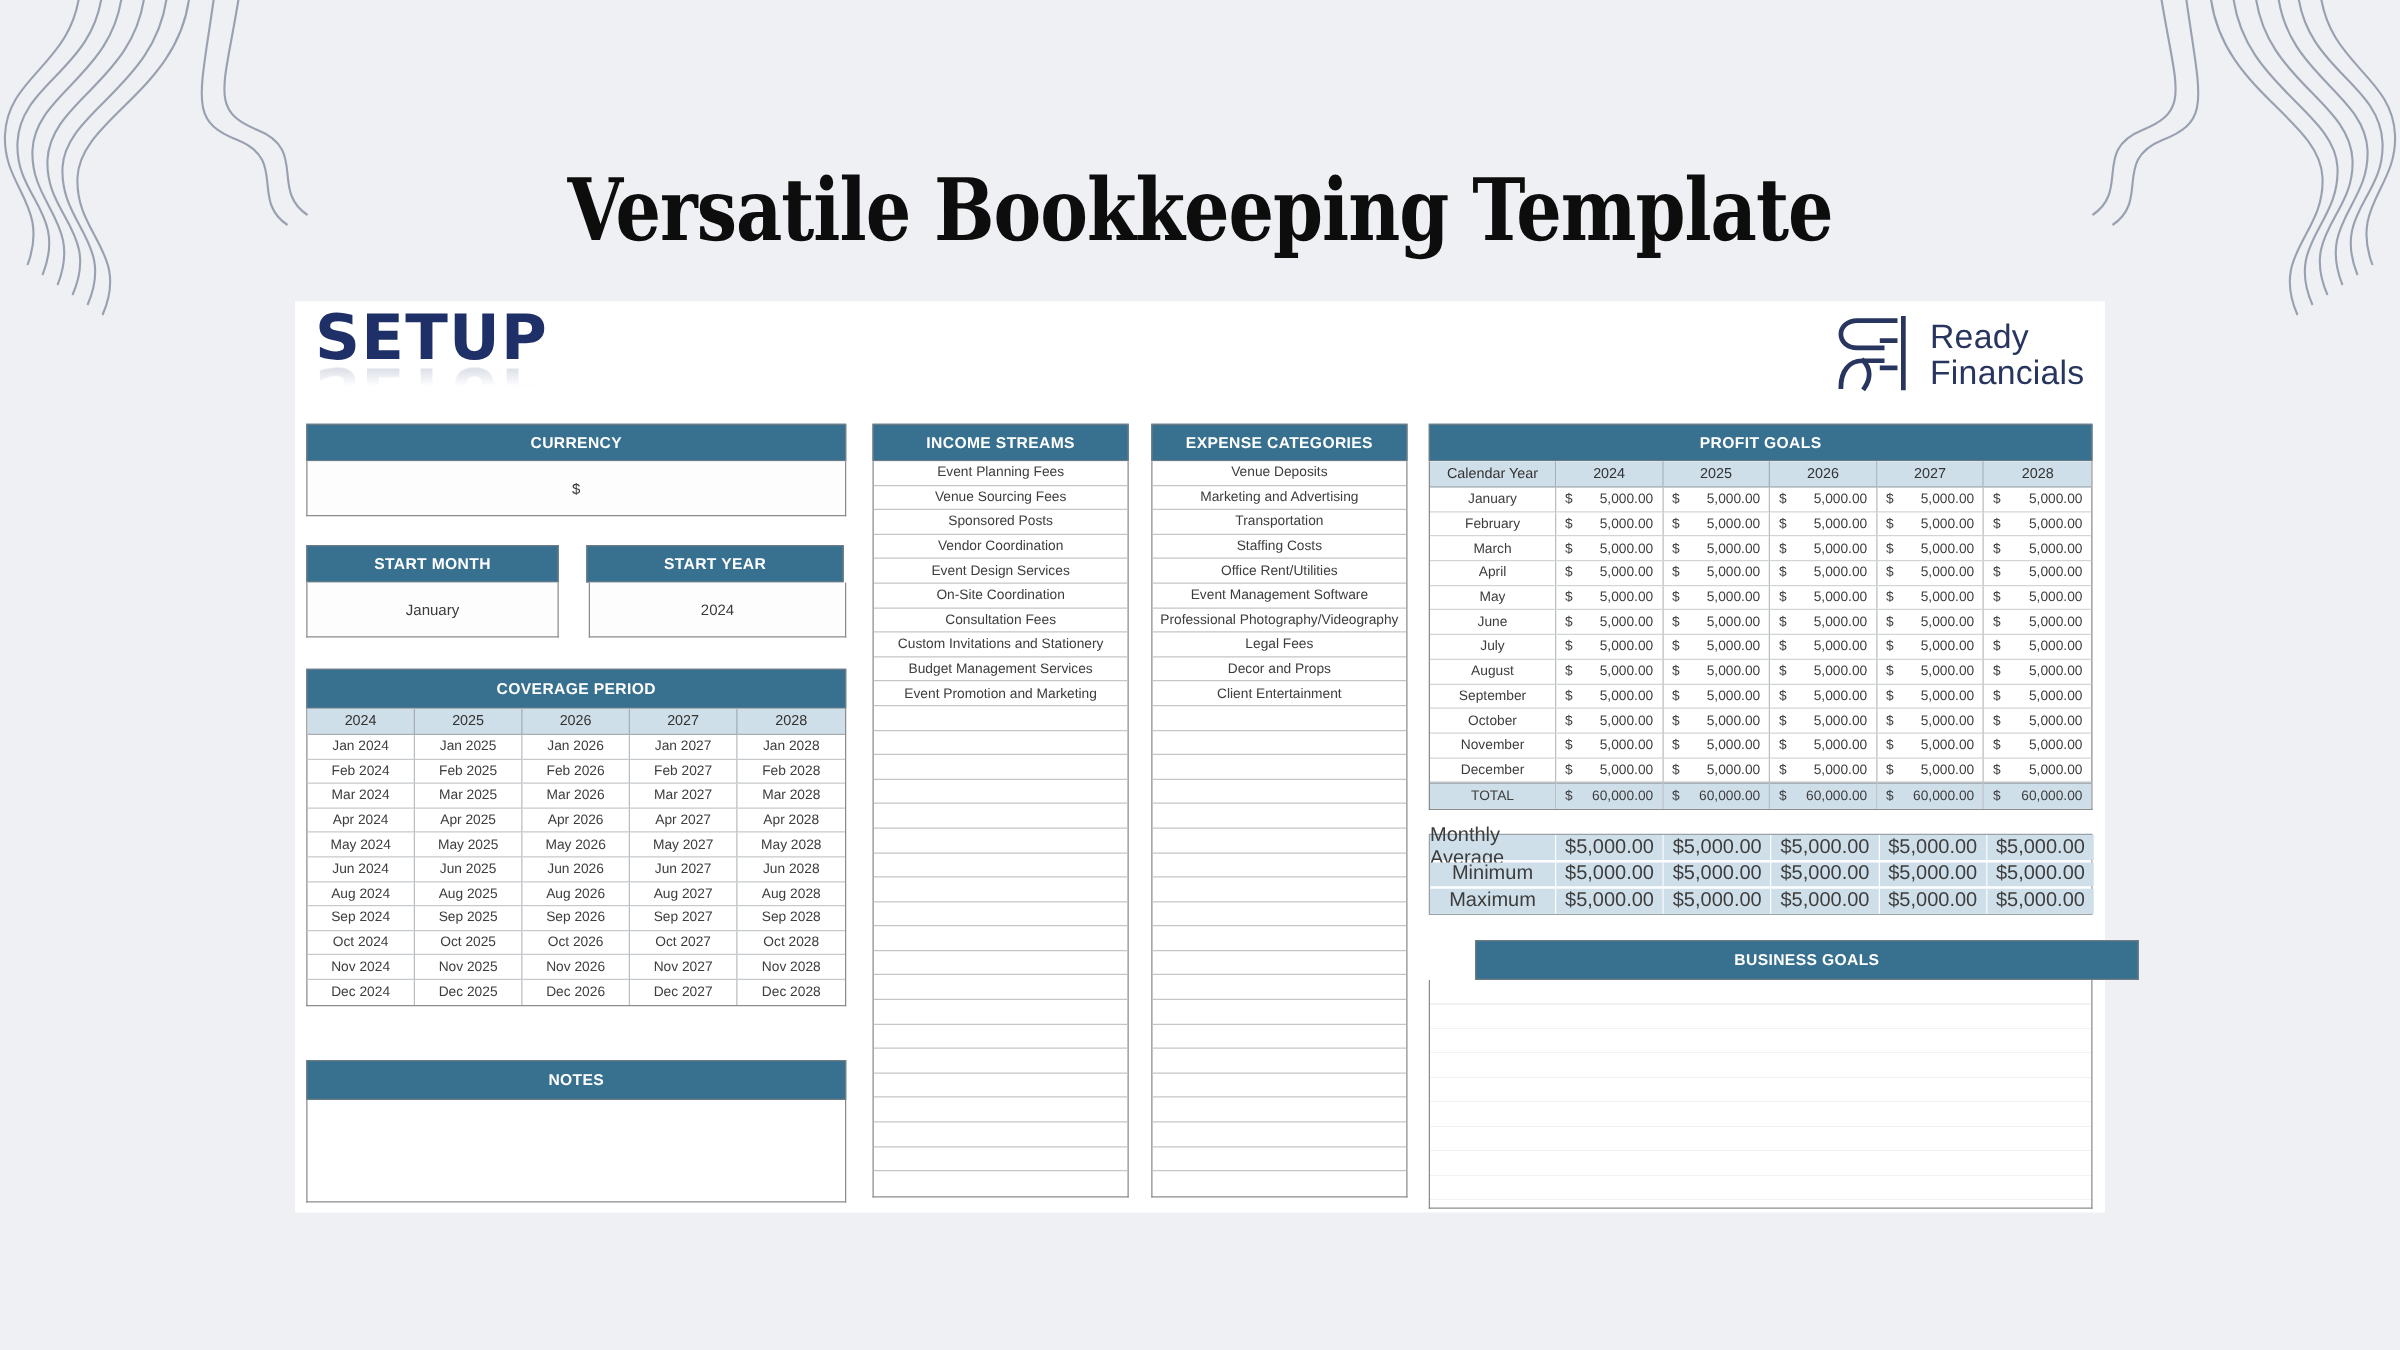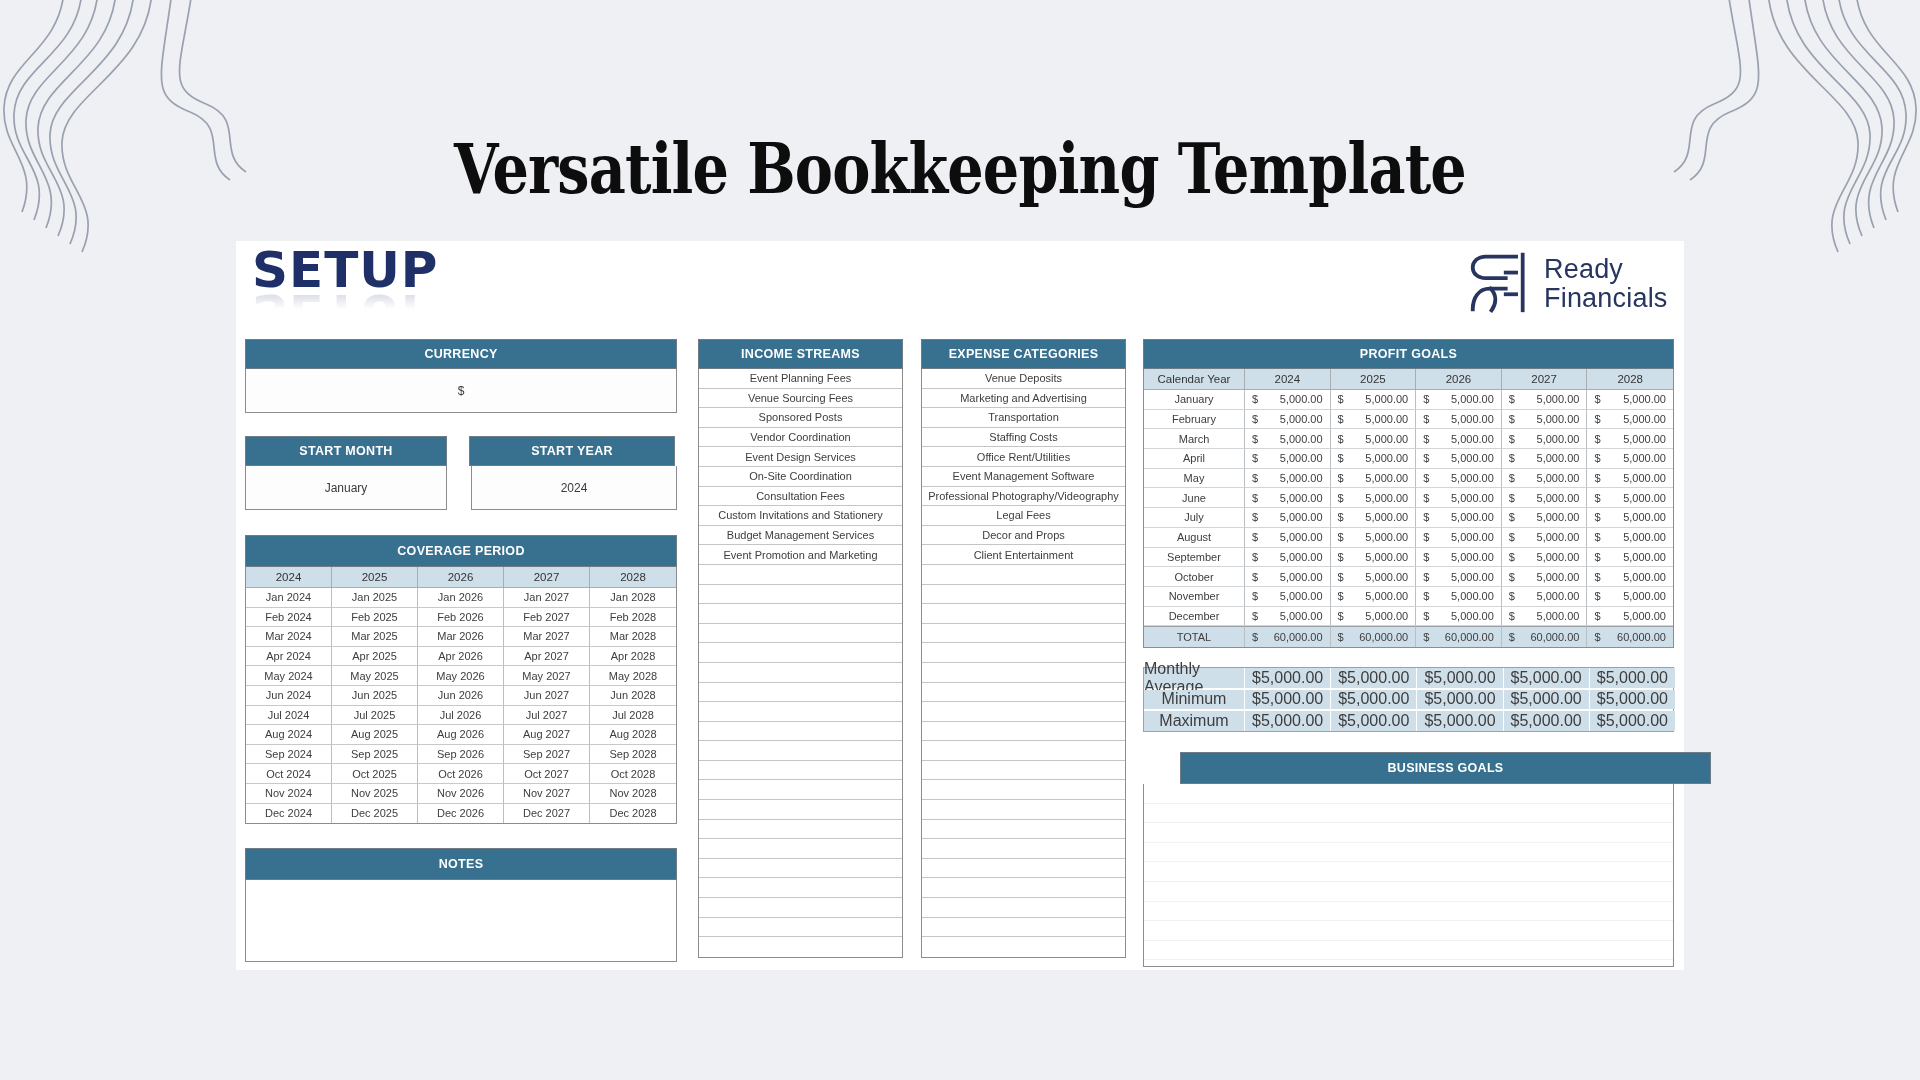--- a/index.html
+++ b/index.html
@@ -187,27 +187,20 @@
             <div>May 2028</div>
           </div>
           <div class="cov-row">
             <div>Jun 2024</div>
             <div>Jun 2025</div>
             <div>Jun 2026</div>
             <div>Jun 2027</div>
             <div>Jun 2028</div>
           </div>
           <div class="cov-row">
-            <div>Jul 2024</div>
-            <div>Jul 2025</div>
-            <div>Jul 2026</div>
-            <div>Jul 2027</div>
-            <div>Jul 2028</div>
-          </div>
-          <div class="cov-row">
             <div>Aug 2024</div>
             <div>Aug 2025</div>
             <div>Aug 2026</div>
             <div>Aug 2027</div>
             <div>Aug 2028</div>
           </div>
           <div class="cov-row">
             <div>Sep 2024</div>
             <div>Sep 2025</div>
             <div>Sep 2026</div>

